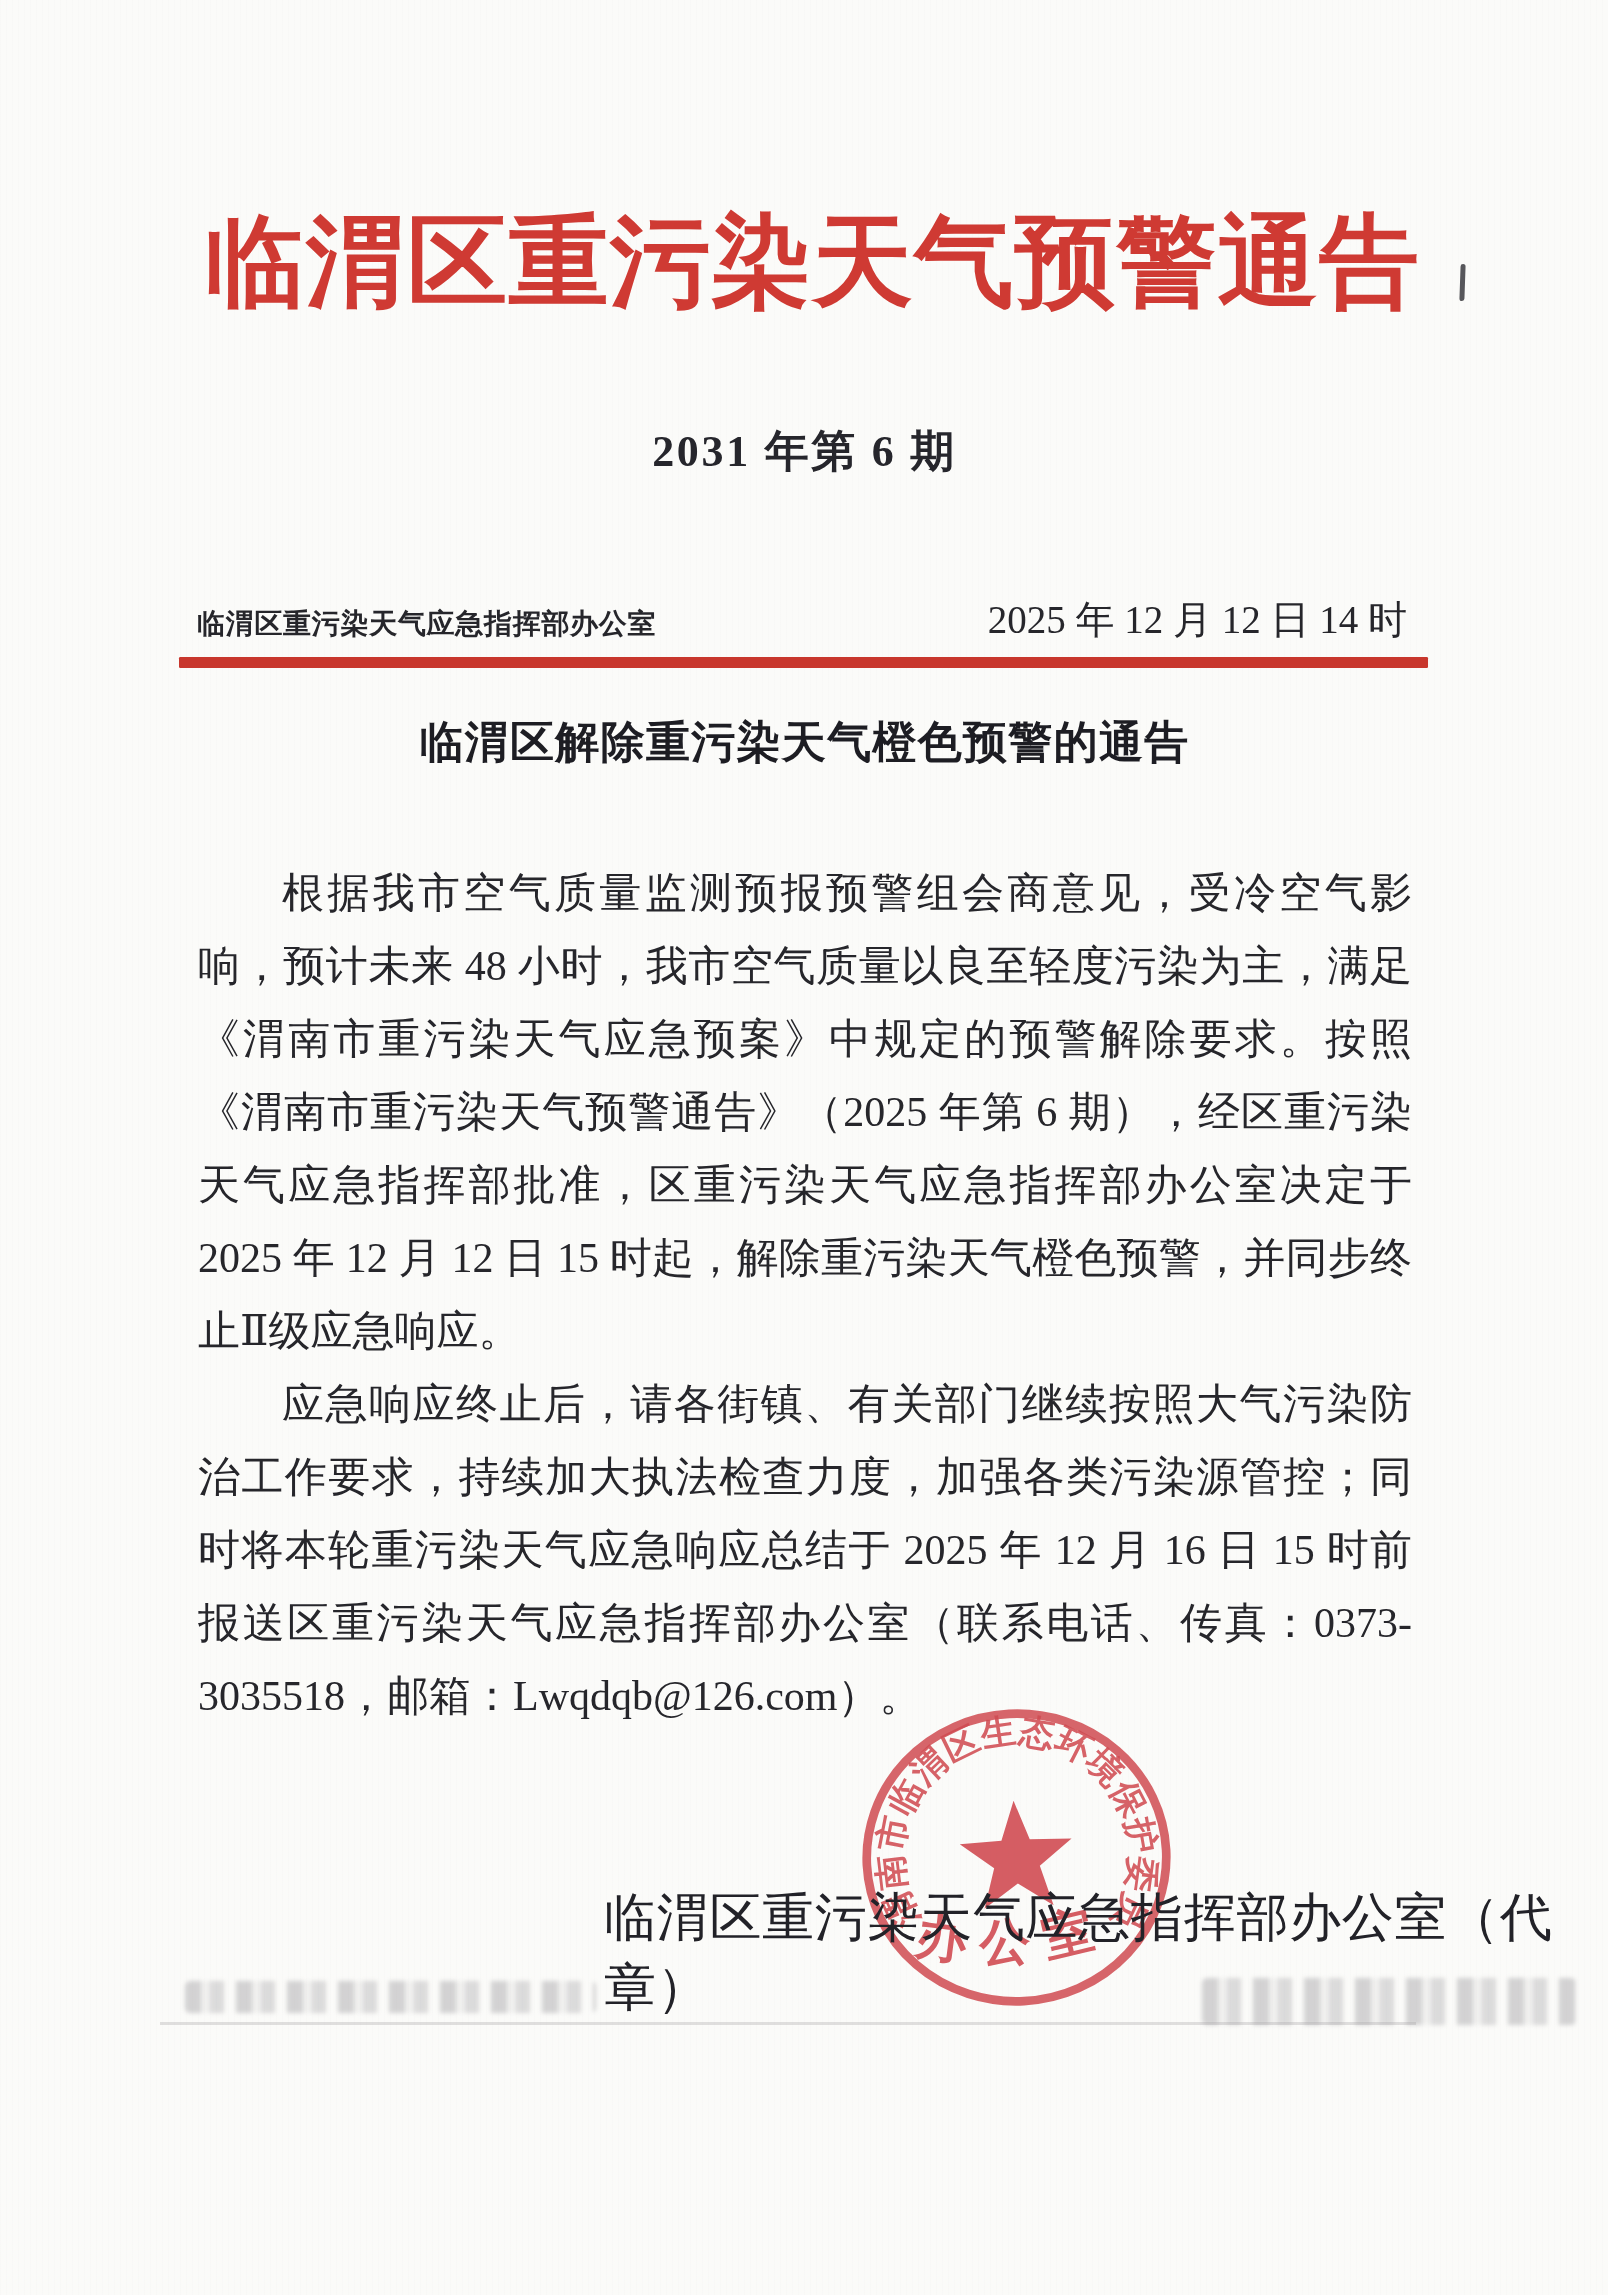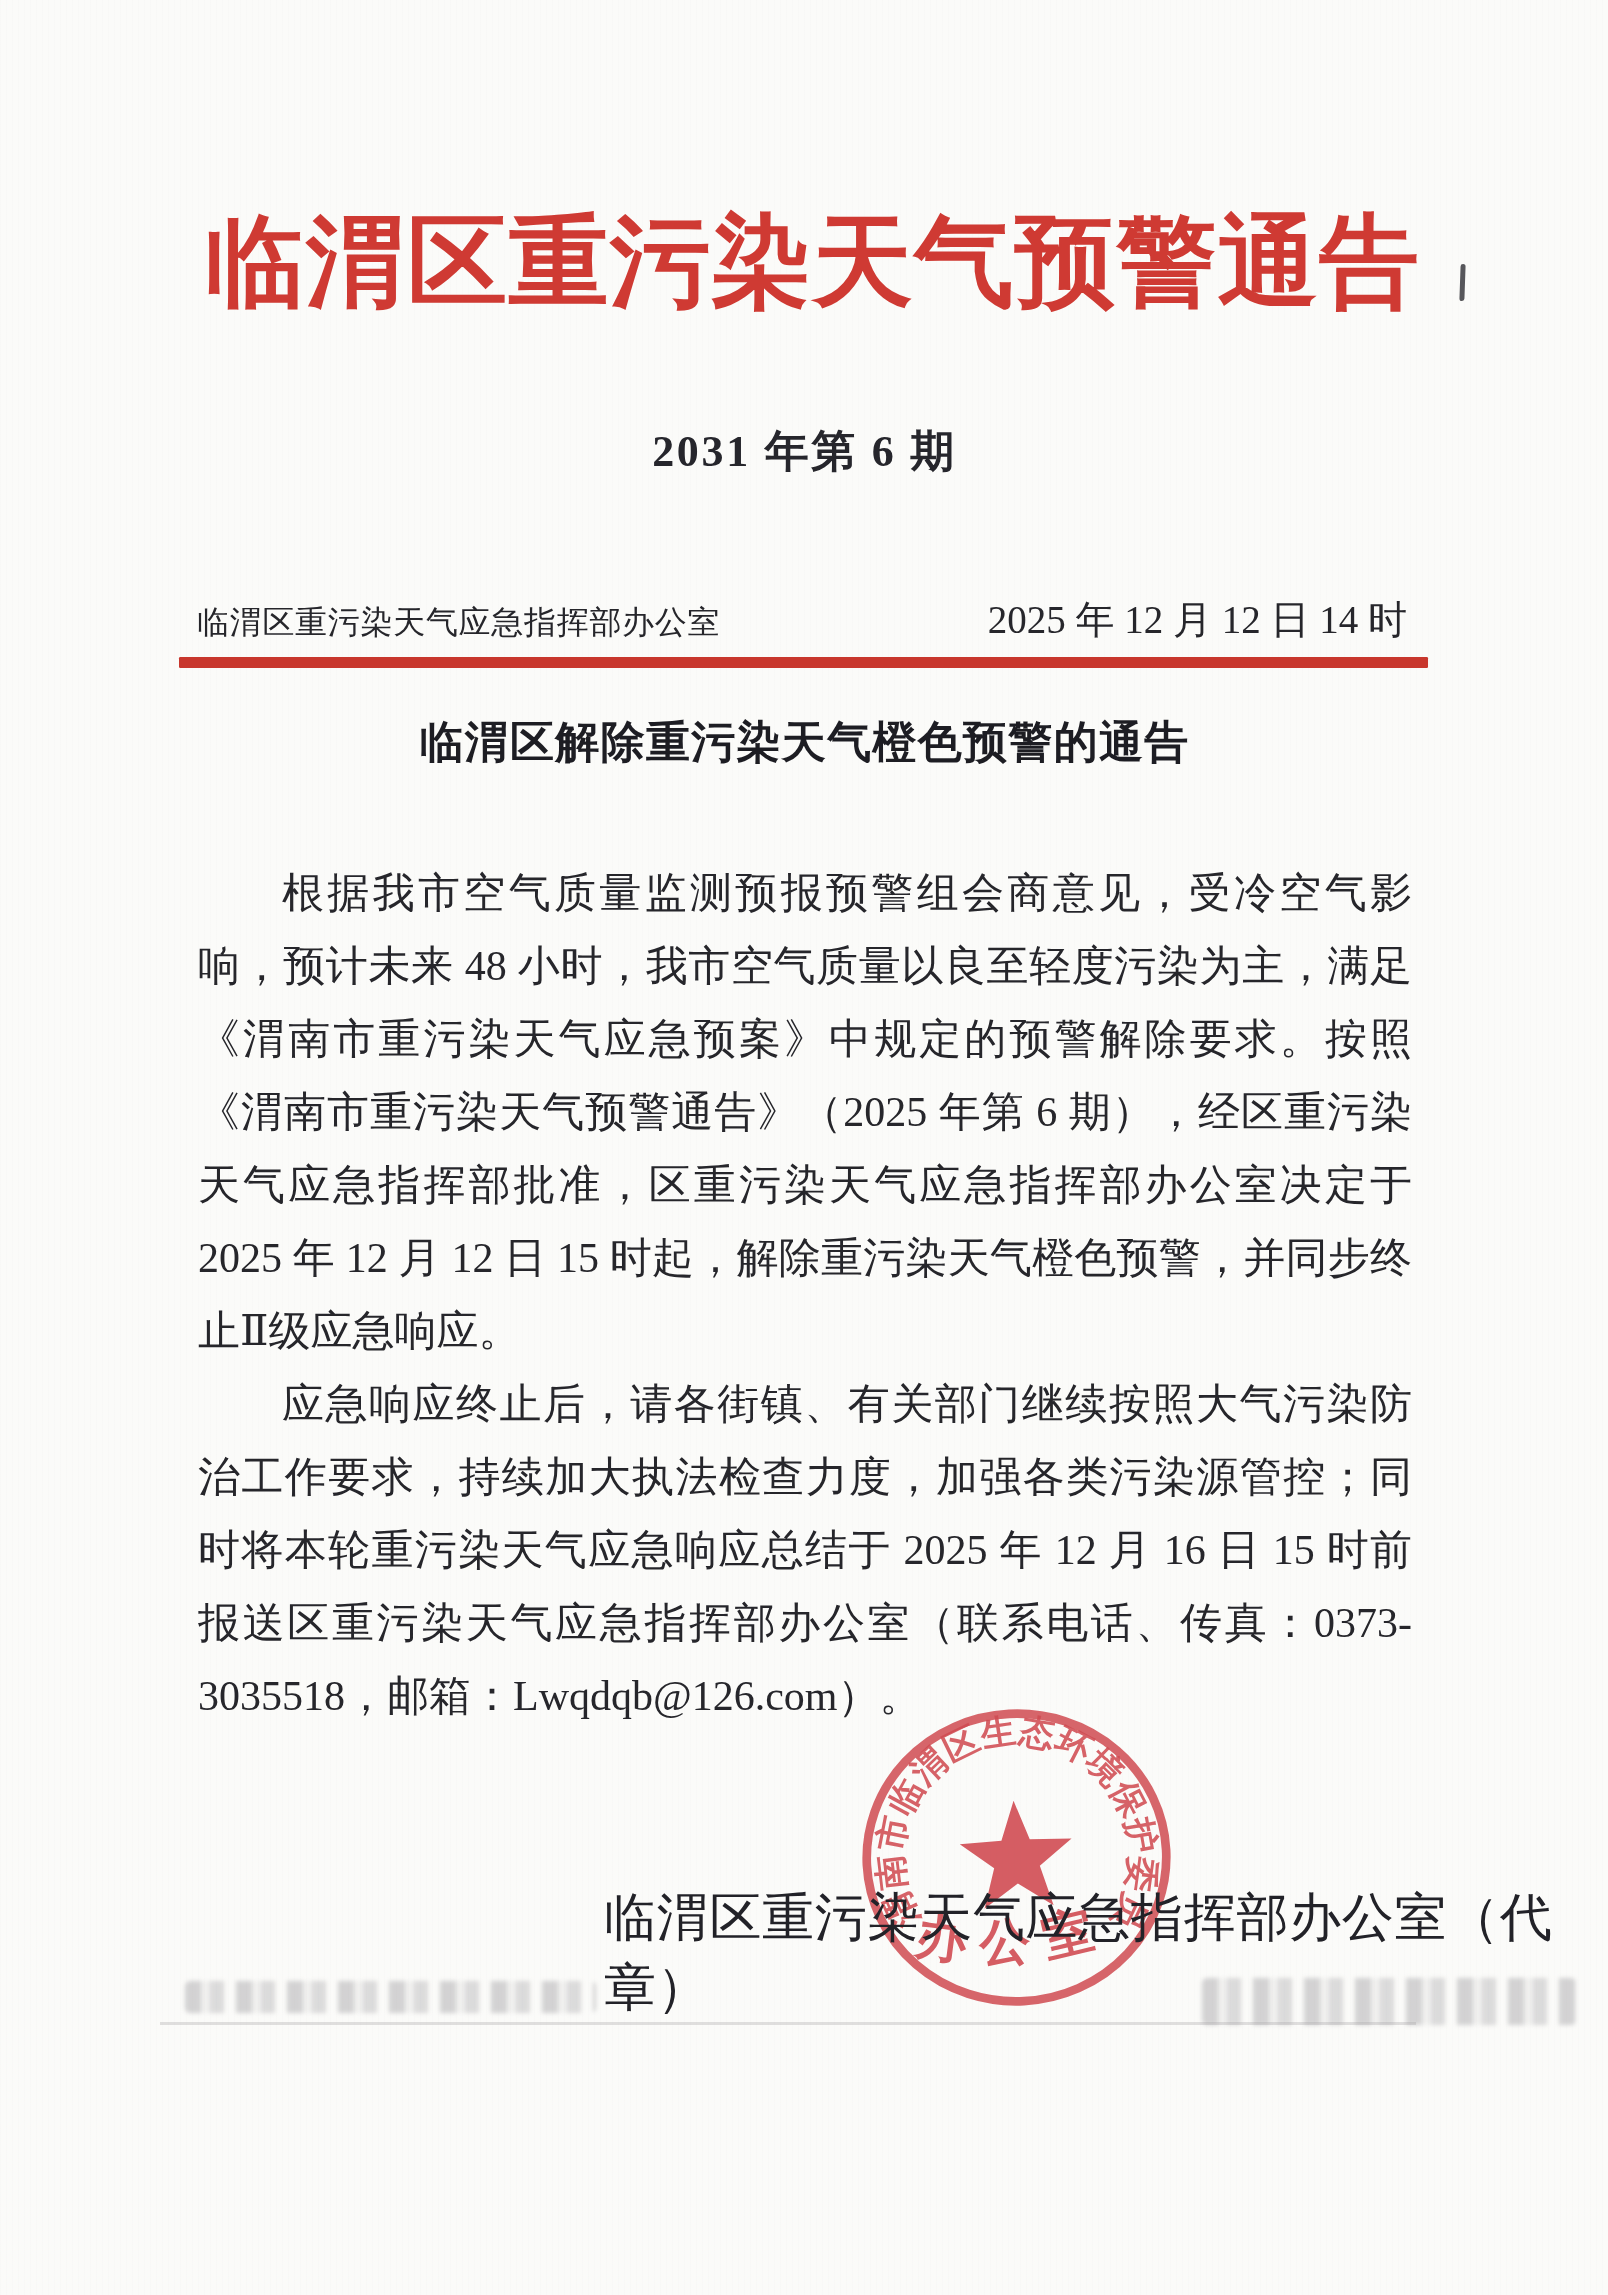--- a/index.html
+++ b/index.html
@@ -26,21 +26,21 @@
   }
   .issue{
     position:absolute;left:0;top:422px;width:100%;
     text-align:center;font-size:44px;font-weight:bold;color:#26262c;
     letter-spacing:2.7px;
   }
   .header-row{
     position:absolute;left:197px;top:593px;width:1210px;
     display:flex;justify-content:space-between;align-items:baseline;
   }
-  .header-office{font-size:32px;font-weight:normal;letter-spacing:0.7px;color:#26262b;}
+  .header-office{font-size:28px;font-weight:bold;letter-spacing:0.7px;color:#26262b;}
   .header-date{font-size:39px;font-weight:normal;color:#26262b;}
   .red-rule{
     position:absolute;left:179px;top:657px;width:1249px;height:10.7px;
     background:#c8372d;border-radius:1.3px;
   }
   .notice-heading{
     position:absolute;left:0;top:713px;width:100%;
     margin:0;text-align:center;
     font-size:44px;font-weight:bold;letter-spacing:1.3px;color:#1d1d23;
   }

